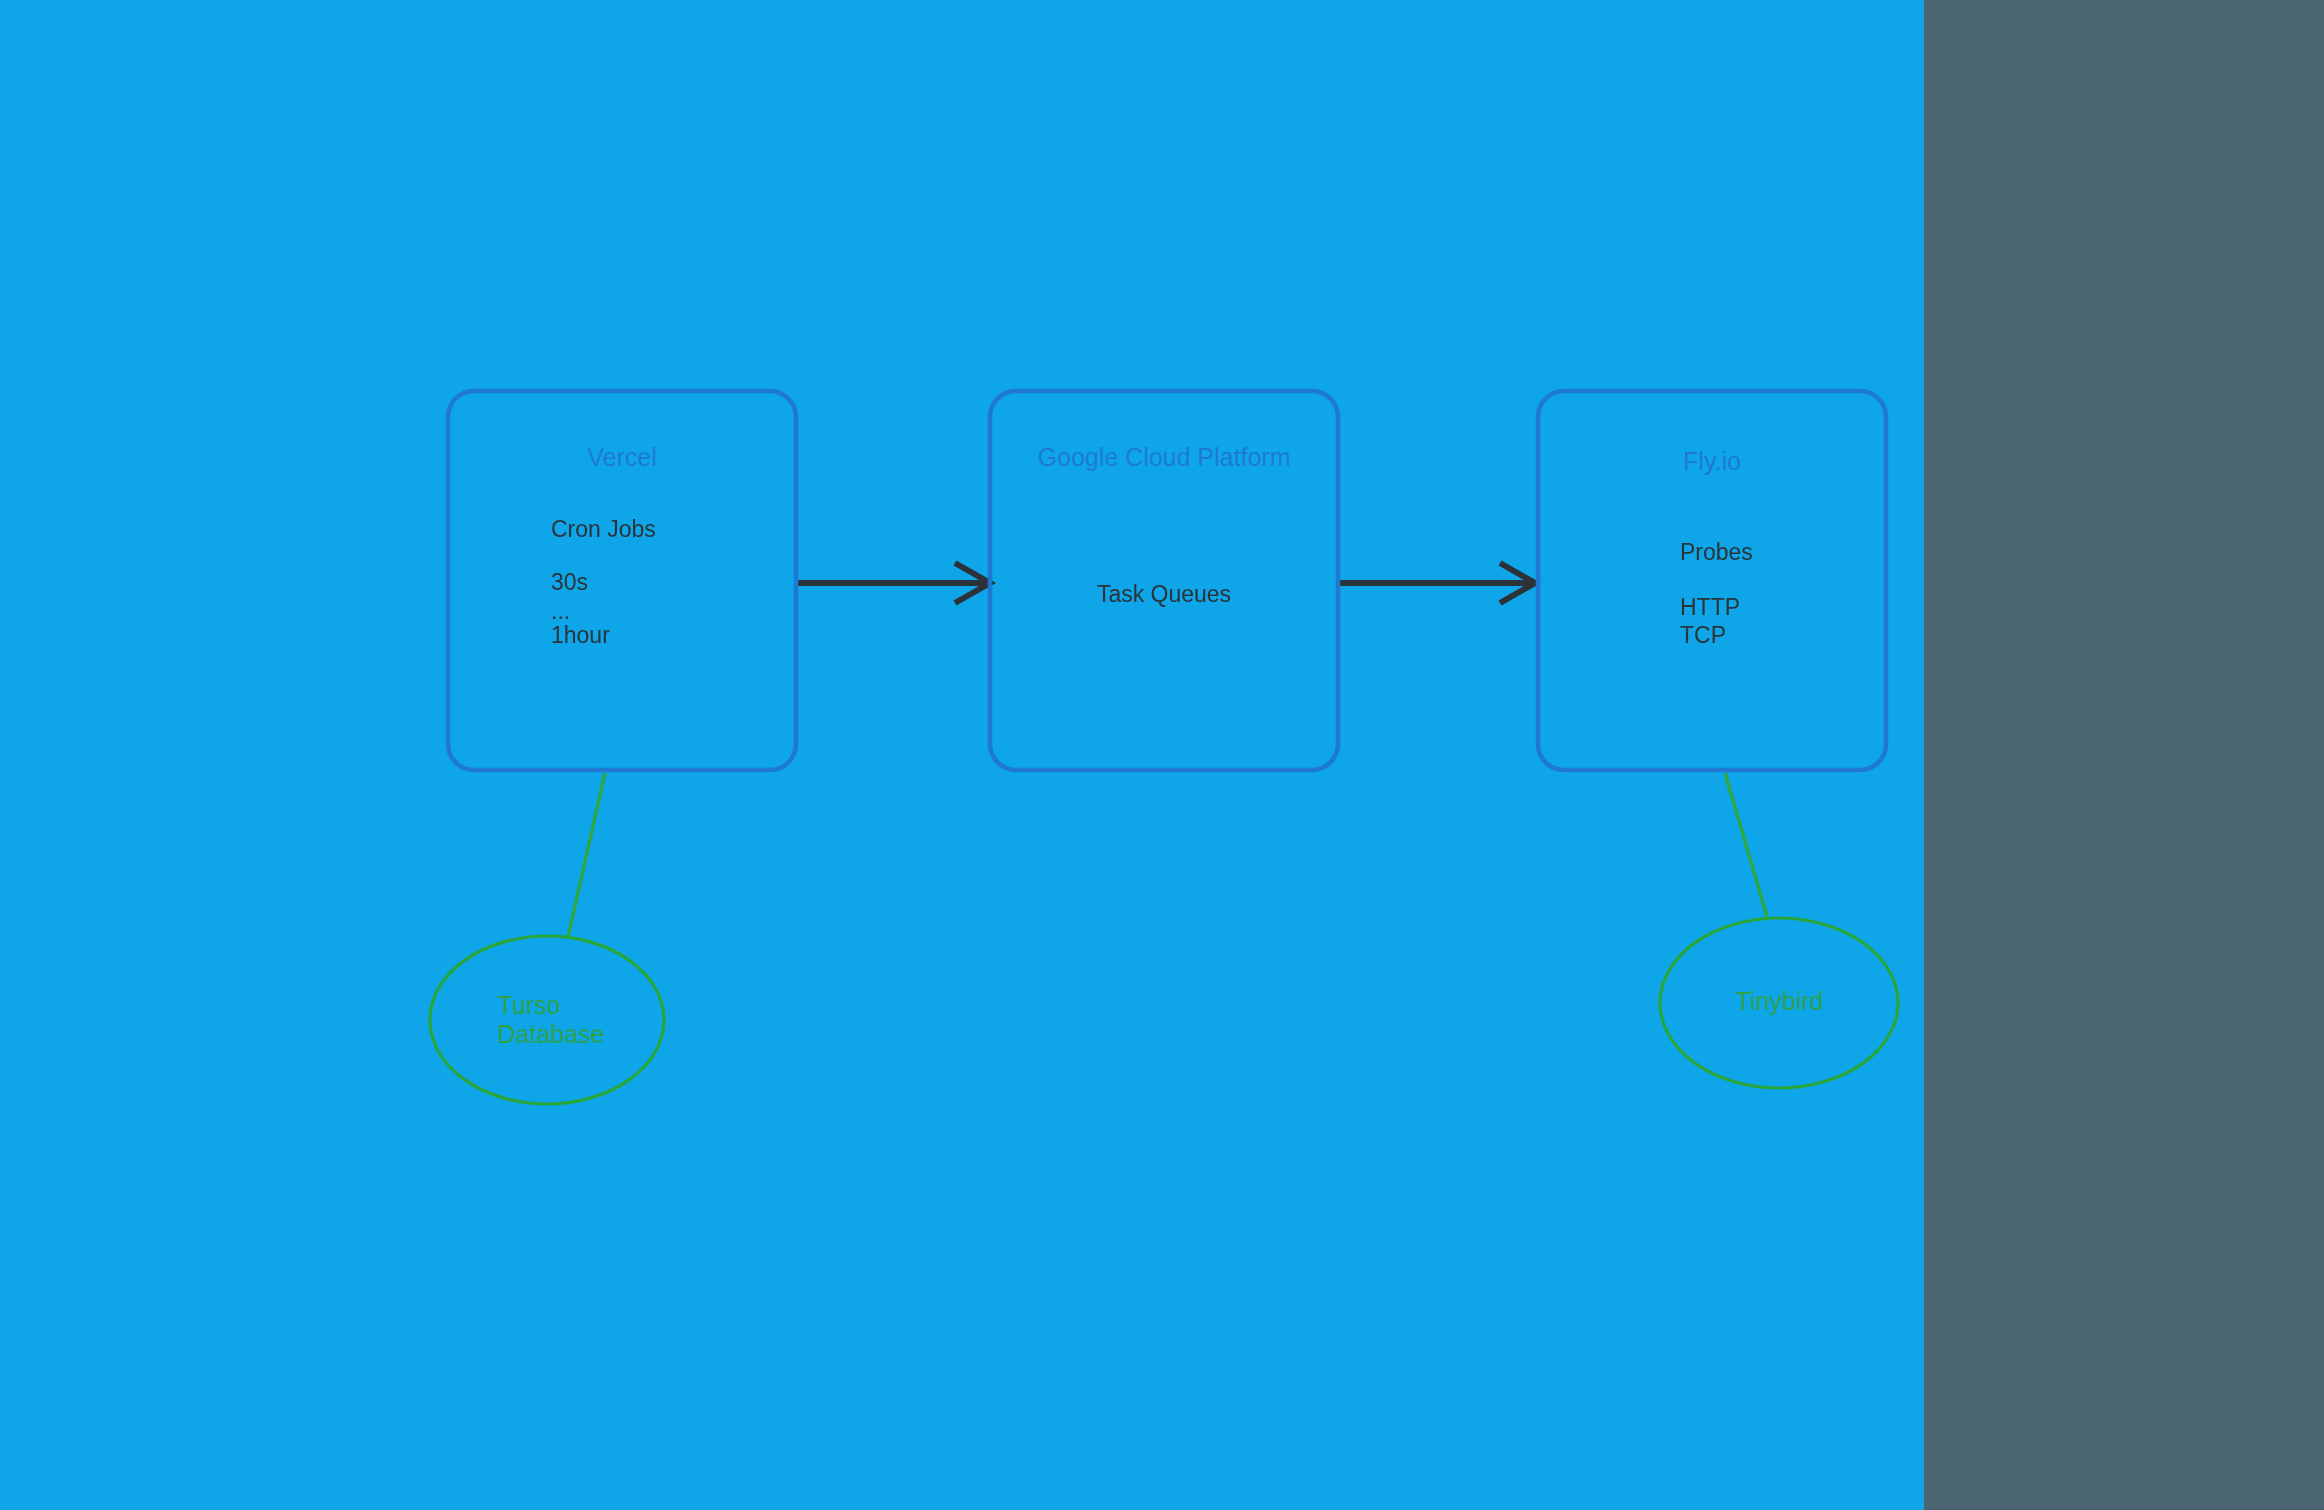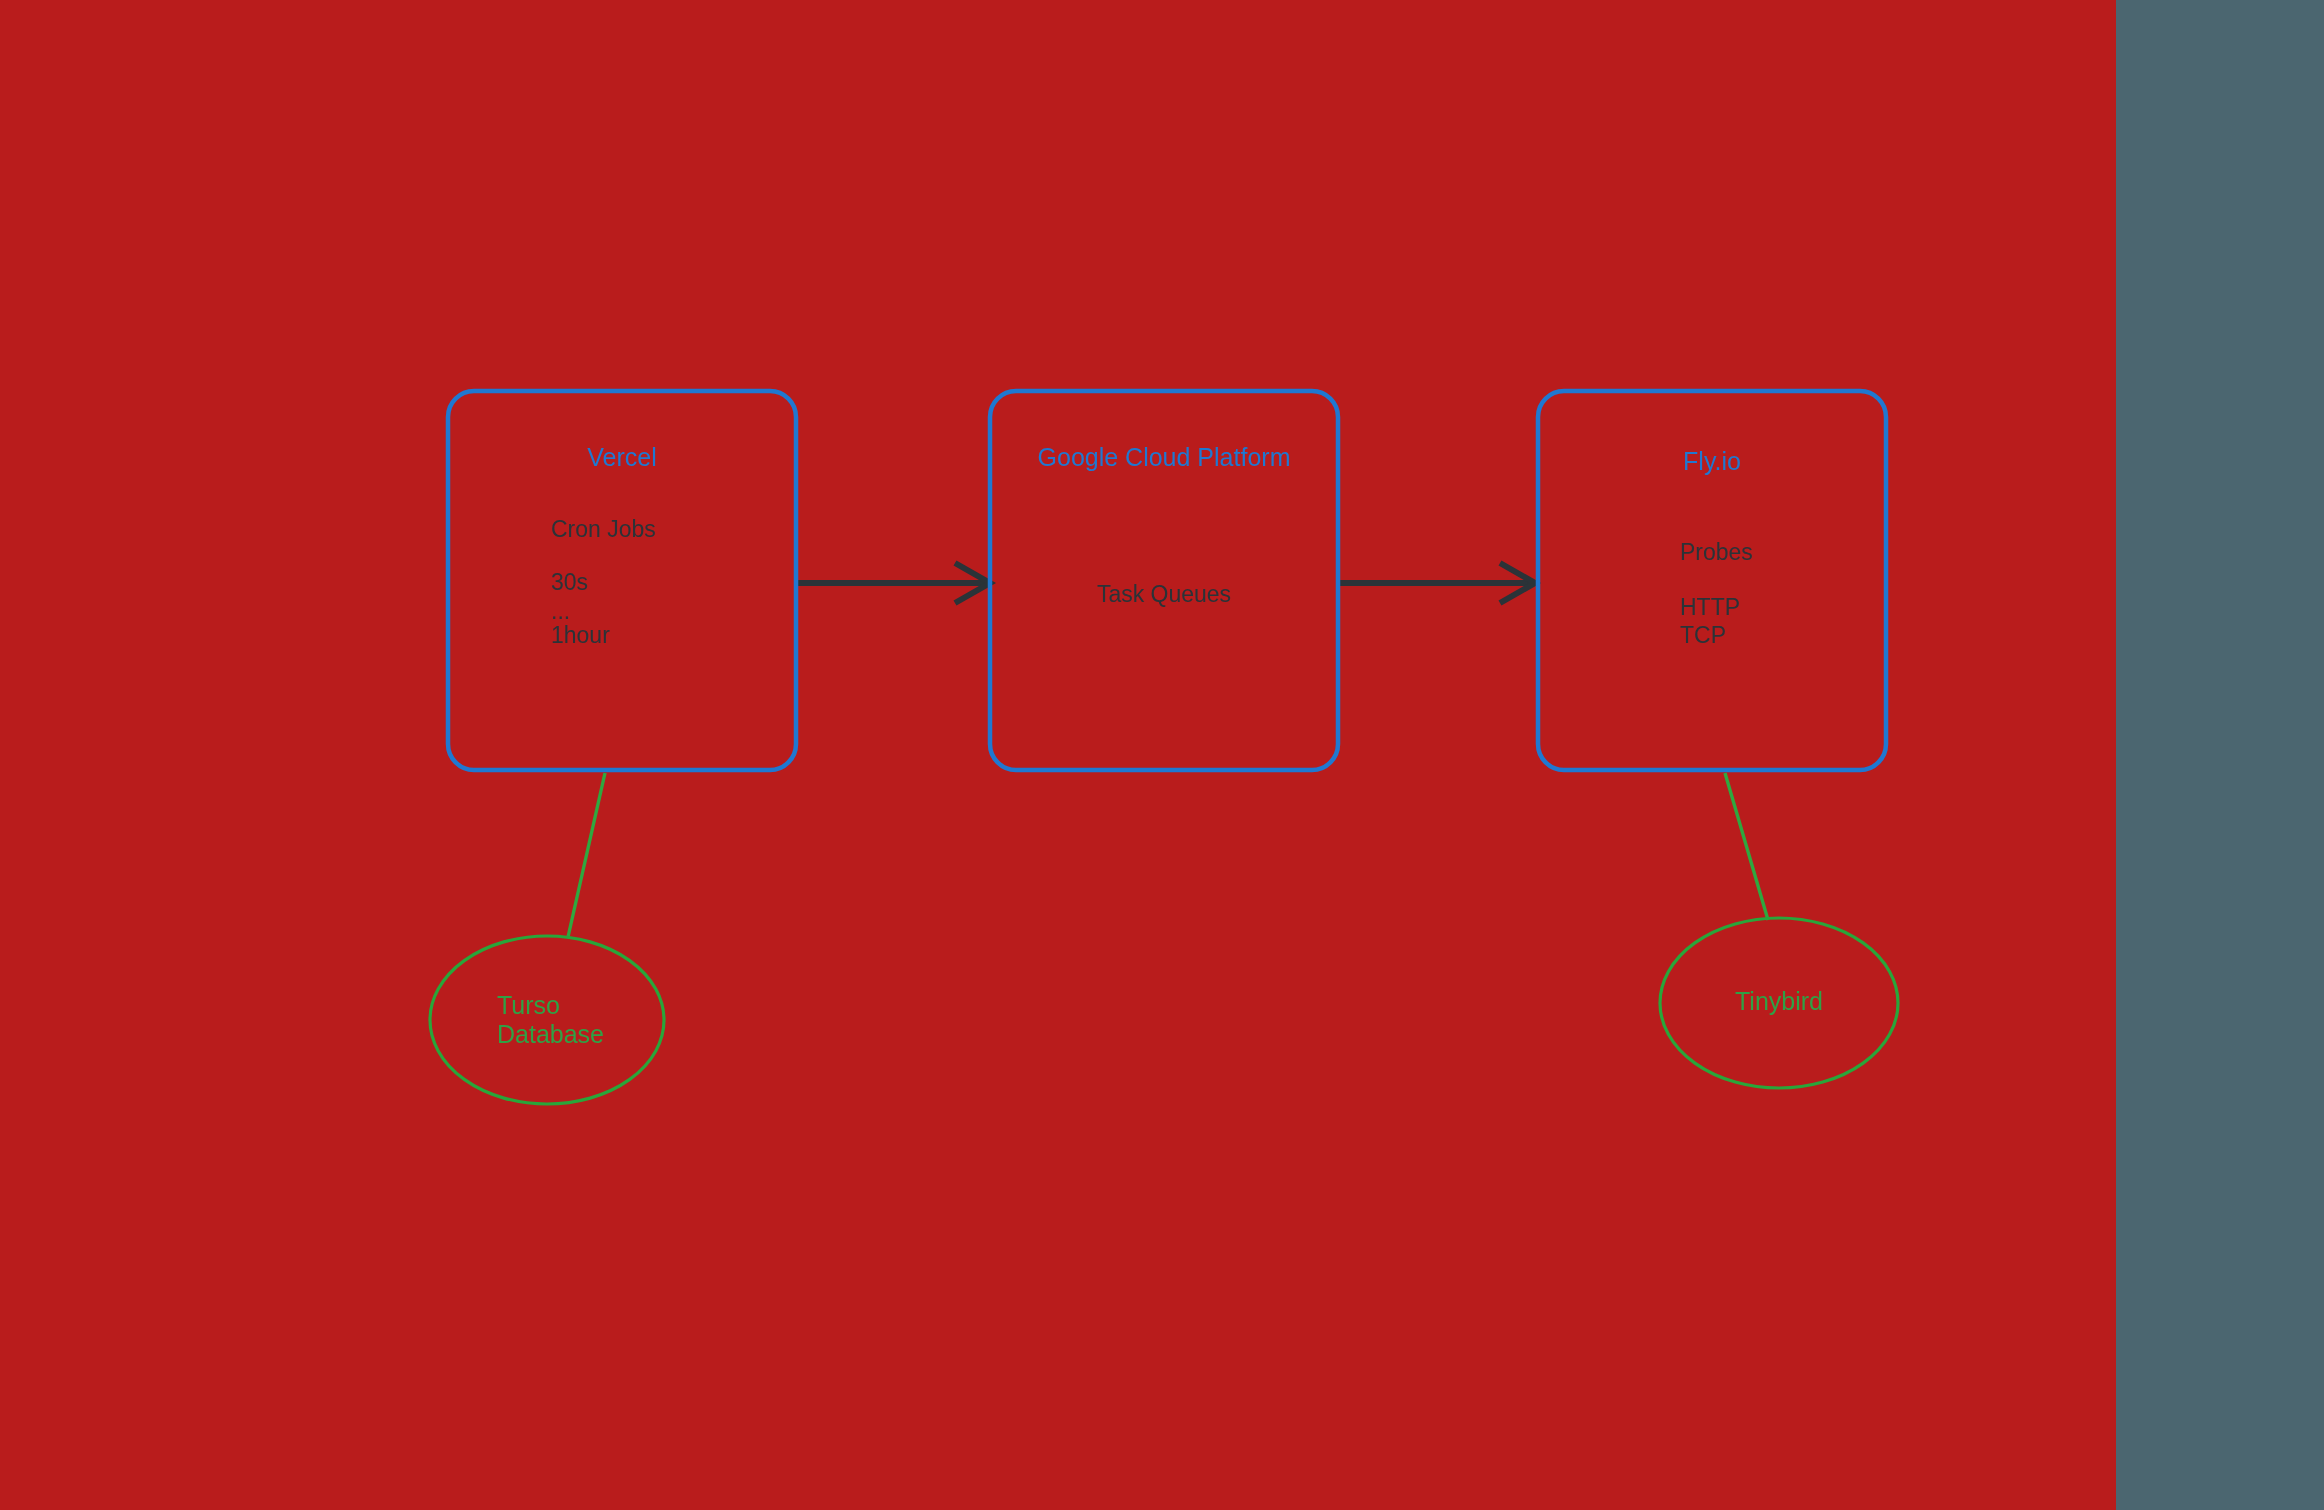--- a/index.html
+++ b/index.html
@@ -8,23 +8,23 @@
     background: #4b6670;
   }
   body {
     width: 2324px;
     height: 1510px;
     font-family: "Liberation Sans", sans-serif;
     overflow: hidden;
   }
   #canvas {
     position: relative;
-    width: 2116px;
+    width: 1924px;
     height: 1510px;
-    background: #b91c1c;
+    background: #0ea5e9;
   }
   #diagram-svg {
     position: absolute;
     top: 0;
     left: 0;
     width: 2324px;
     height: 1510px;
   }
   .node-box {
     fill: none;

